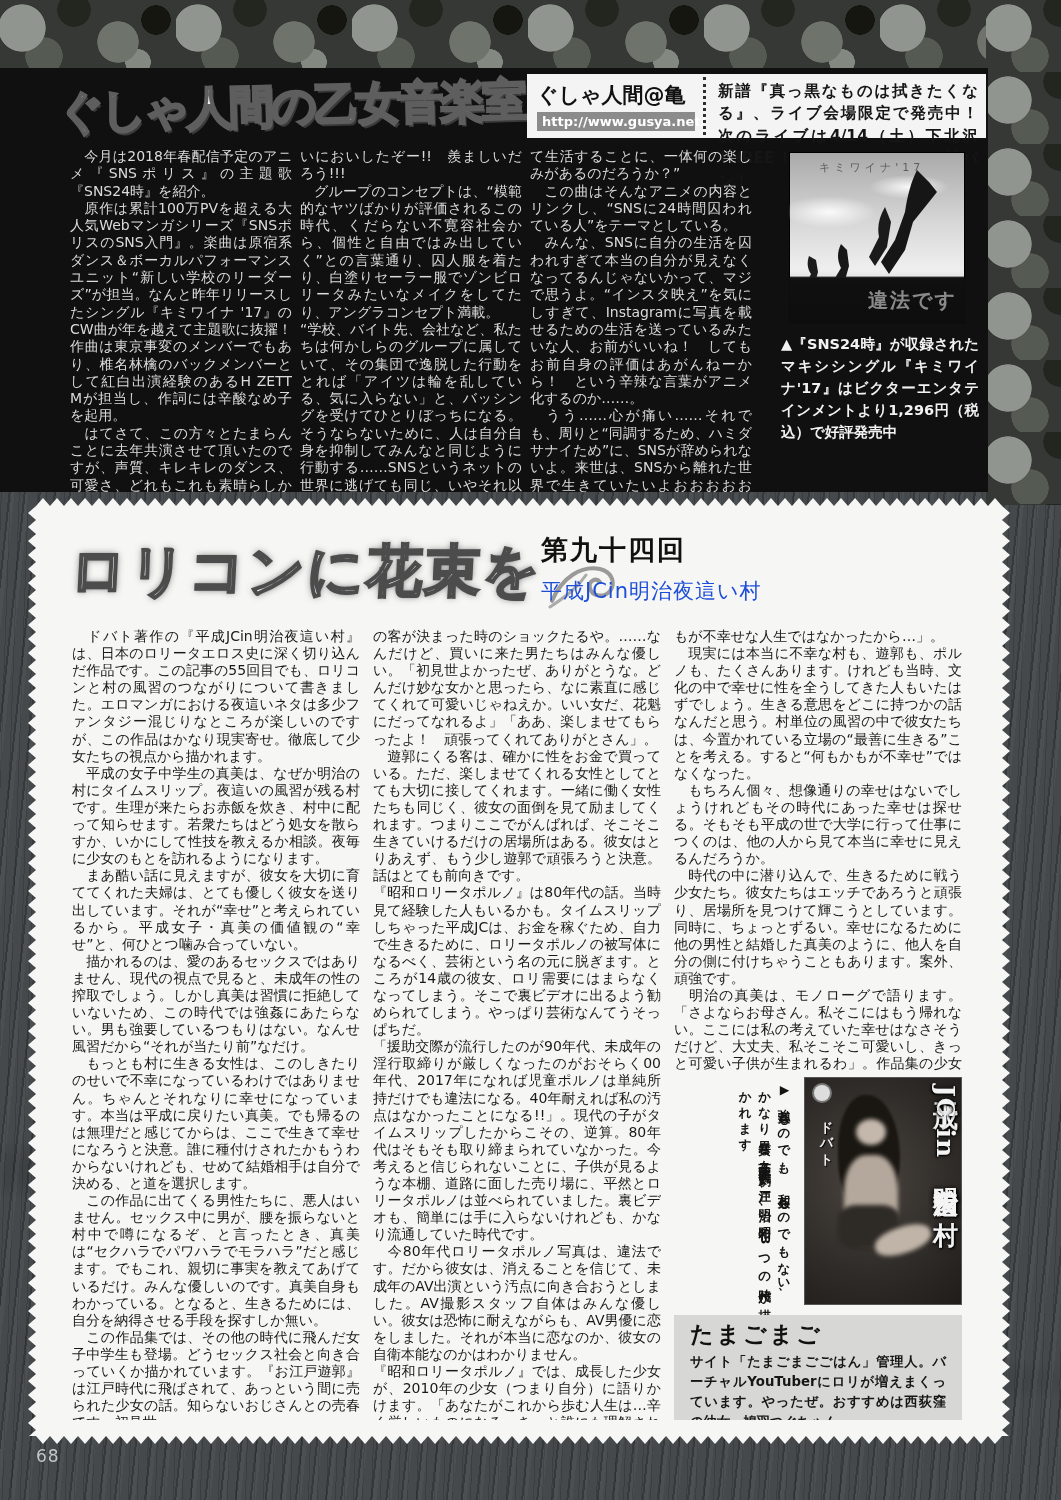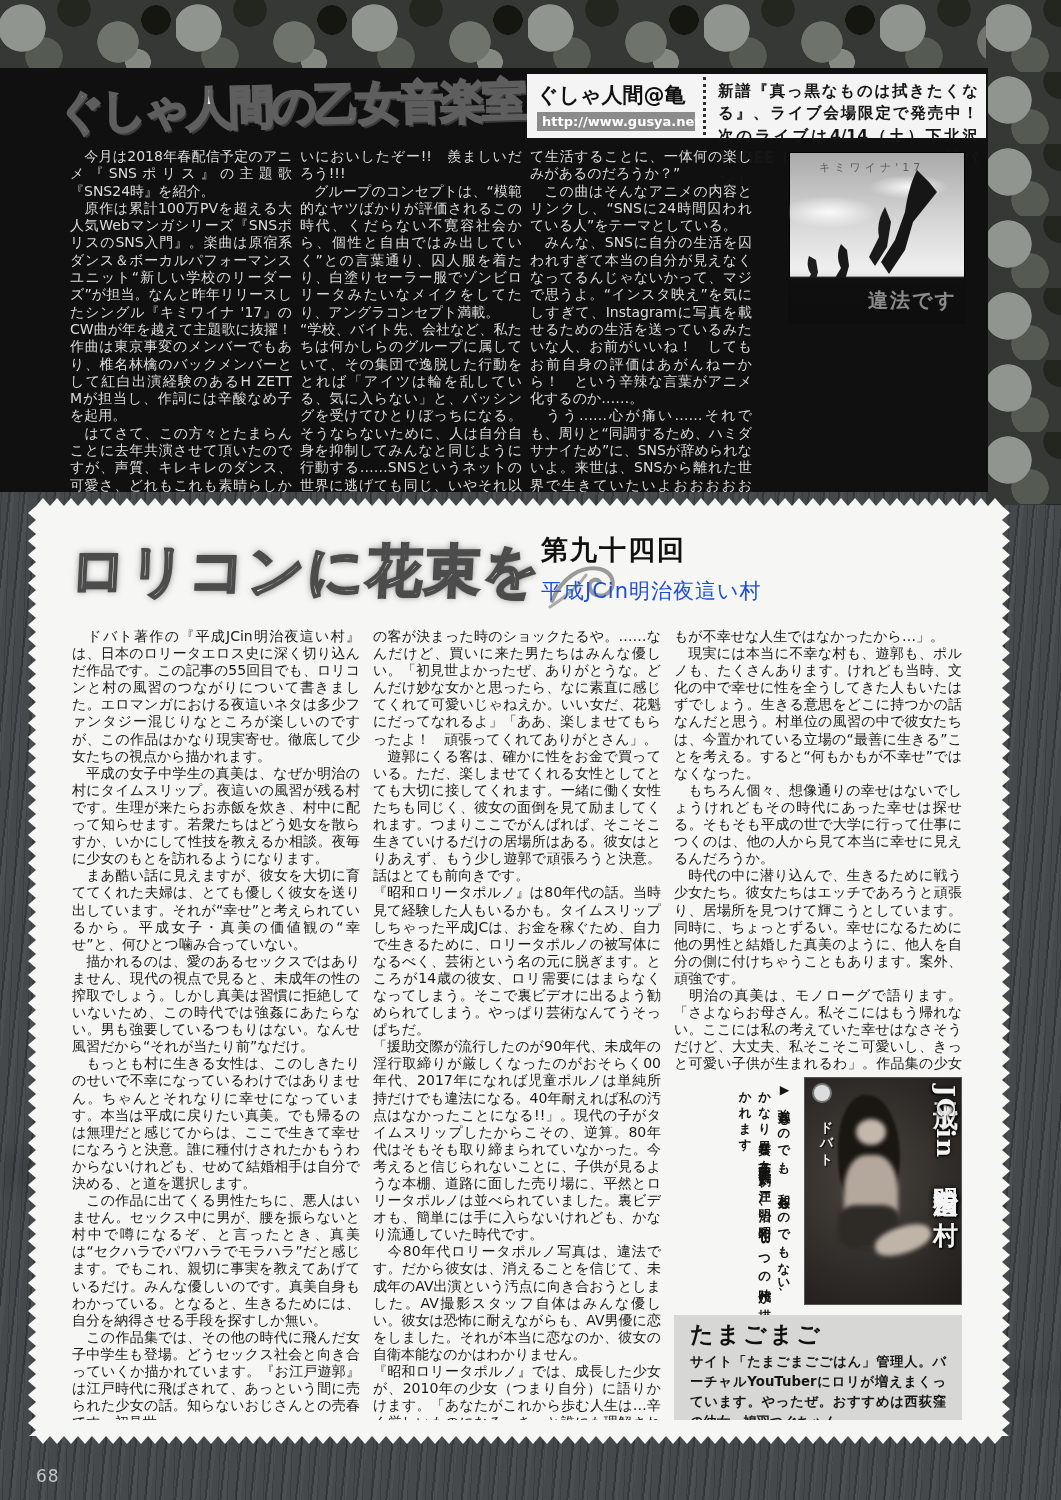--- a/index.html
+++ b/index.html
@@ -115,21 +115,21 @@
   .book-cover-author{
     position:absolute;left:14px;top:34px;writing-mode:vertical-rl;
     font-size:13px;font-weight:bold;color:#eee;letter-spacing:2px;text-shadow:1px 1px 1px #000;
   }
   .bc-logo{position:absolute;left:10px;top:8px;width:16px;height:16px;border-radius:50%;background:#ddd;box-shadow:0 0 0 2px #777;}
 
   .profile-box{margin-top:10px;background:#d7d7d6;padding:11px 16px 10px;height:84px;}
   .profile-name{font-weight:bold;font-size:23px;color:#101010;letter-spacing:3px;}
   .profile-bio{margin-top:9px;font-size:13.3px;line-height:1.5;color:#161616;font-weight:bold;text-align:justify;}
 
-  .page-number{position:absolute;left:36px;top:1446px;font-size:17px;color:#c3c7c7;letter-spacing:1px;margin-top:20px;}
+  .page-number{position:absolute;left:36px;top:1446px;font-size:17px;color:#c3c7c7;letter-spacing:1px;}
 </style>
 </head>
 <body>
 
 <div class="camo camo-top"></div>
 <div class="camo camo-right"></div>
 
 <div class="music-panel">
   <div class="music-logo">ぐしゃ人間の乙女音楽室</div>
 
@@ -164,20 +164,21 @@
         <ellipse cx="120" cy="35" rx="40" ry="12" fill="url(#cl)"></ellipse>
         <path d="M128 18 C122 30 118 45 116 60 L106 88 L92 110 L100 122 L116 98 L124 70 L148 40 L140 30 Z" fill="#161616"></path>
         <path d="M96 55 C90 65 88 75 90 85 L80 105 L86 114 L98 95 L102 70 Z" fill="#1b1b1b"></path>
         <path d="M52 92 C48 100 48 108 52 116 L46 126 L56 128 L60 114 L58 98 Z" fill="#181818"></path>
         <path d="M20 104 C18 110 18 116 22 122 L18 130 L26 131 L29 120 L27 108 Z" fill="#1d1d1d"></path>
         <rect x="0" y="126" width="176" height="46" fill="#0e0e0e" opacity=".85"></rect>
       </svg>
       <span class="album-cover-title">キミワイナ'17</span>
       <span class="album-watermark">違法です</span>
     </div>
+    <div class="album-caption">▲『SNS24時』が収録されたマキシシングル『キミワイナ'17』はビクターエンタテインメントより1,296円（税込）で好評発売中</div>
   </div>
 </div>
 
 <div class="paper">
   <svg class="zz zz-top" width="966" height="8">
     <defs>
         <pattern id="zzt" width="14" height="8" patternUnits="userSpaceOnUse">
           <path d="M0 8 L7 0 L14 8 Z" fill="#f6f6f5"></path>
         </pattern>
       </defs>

